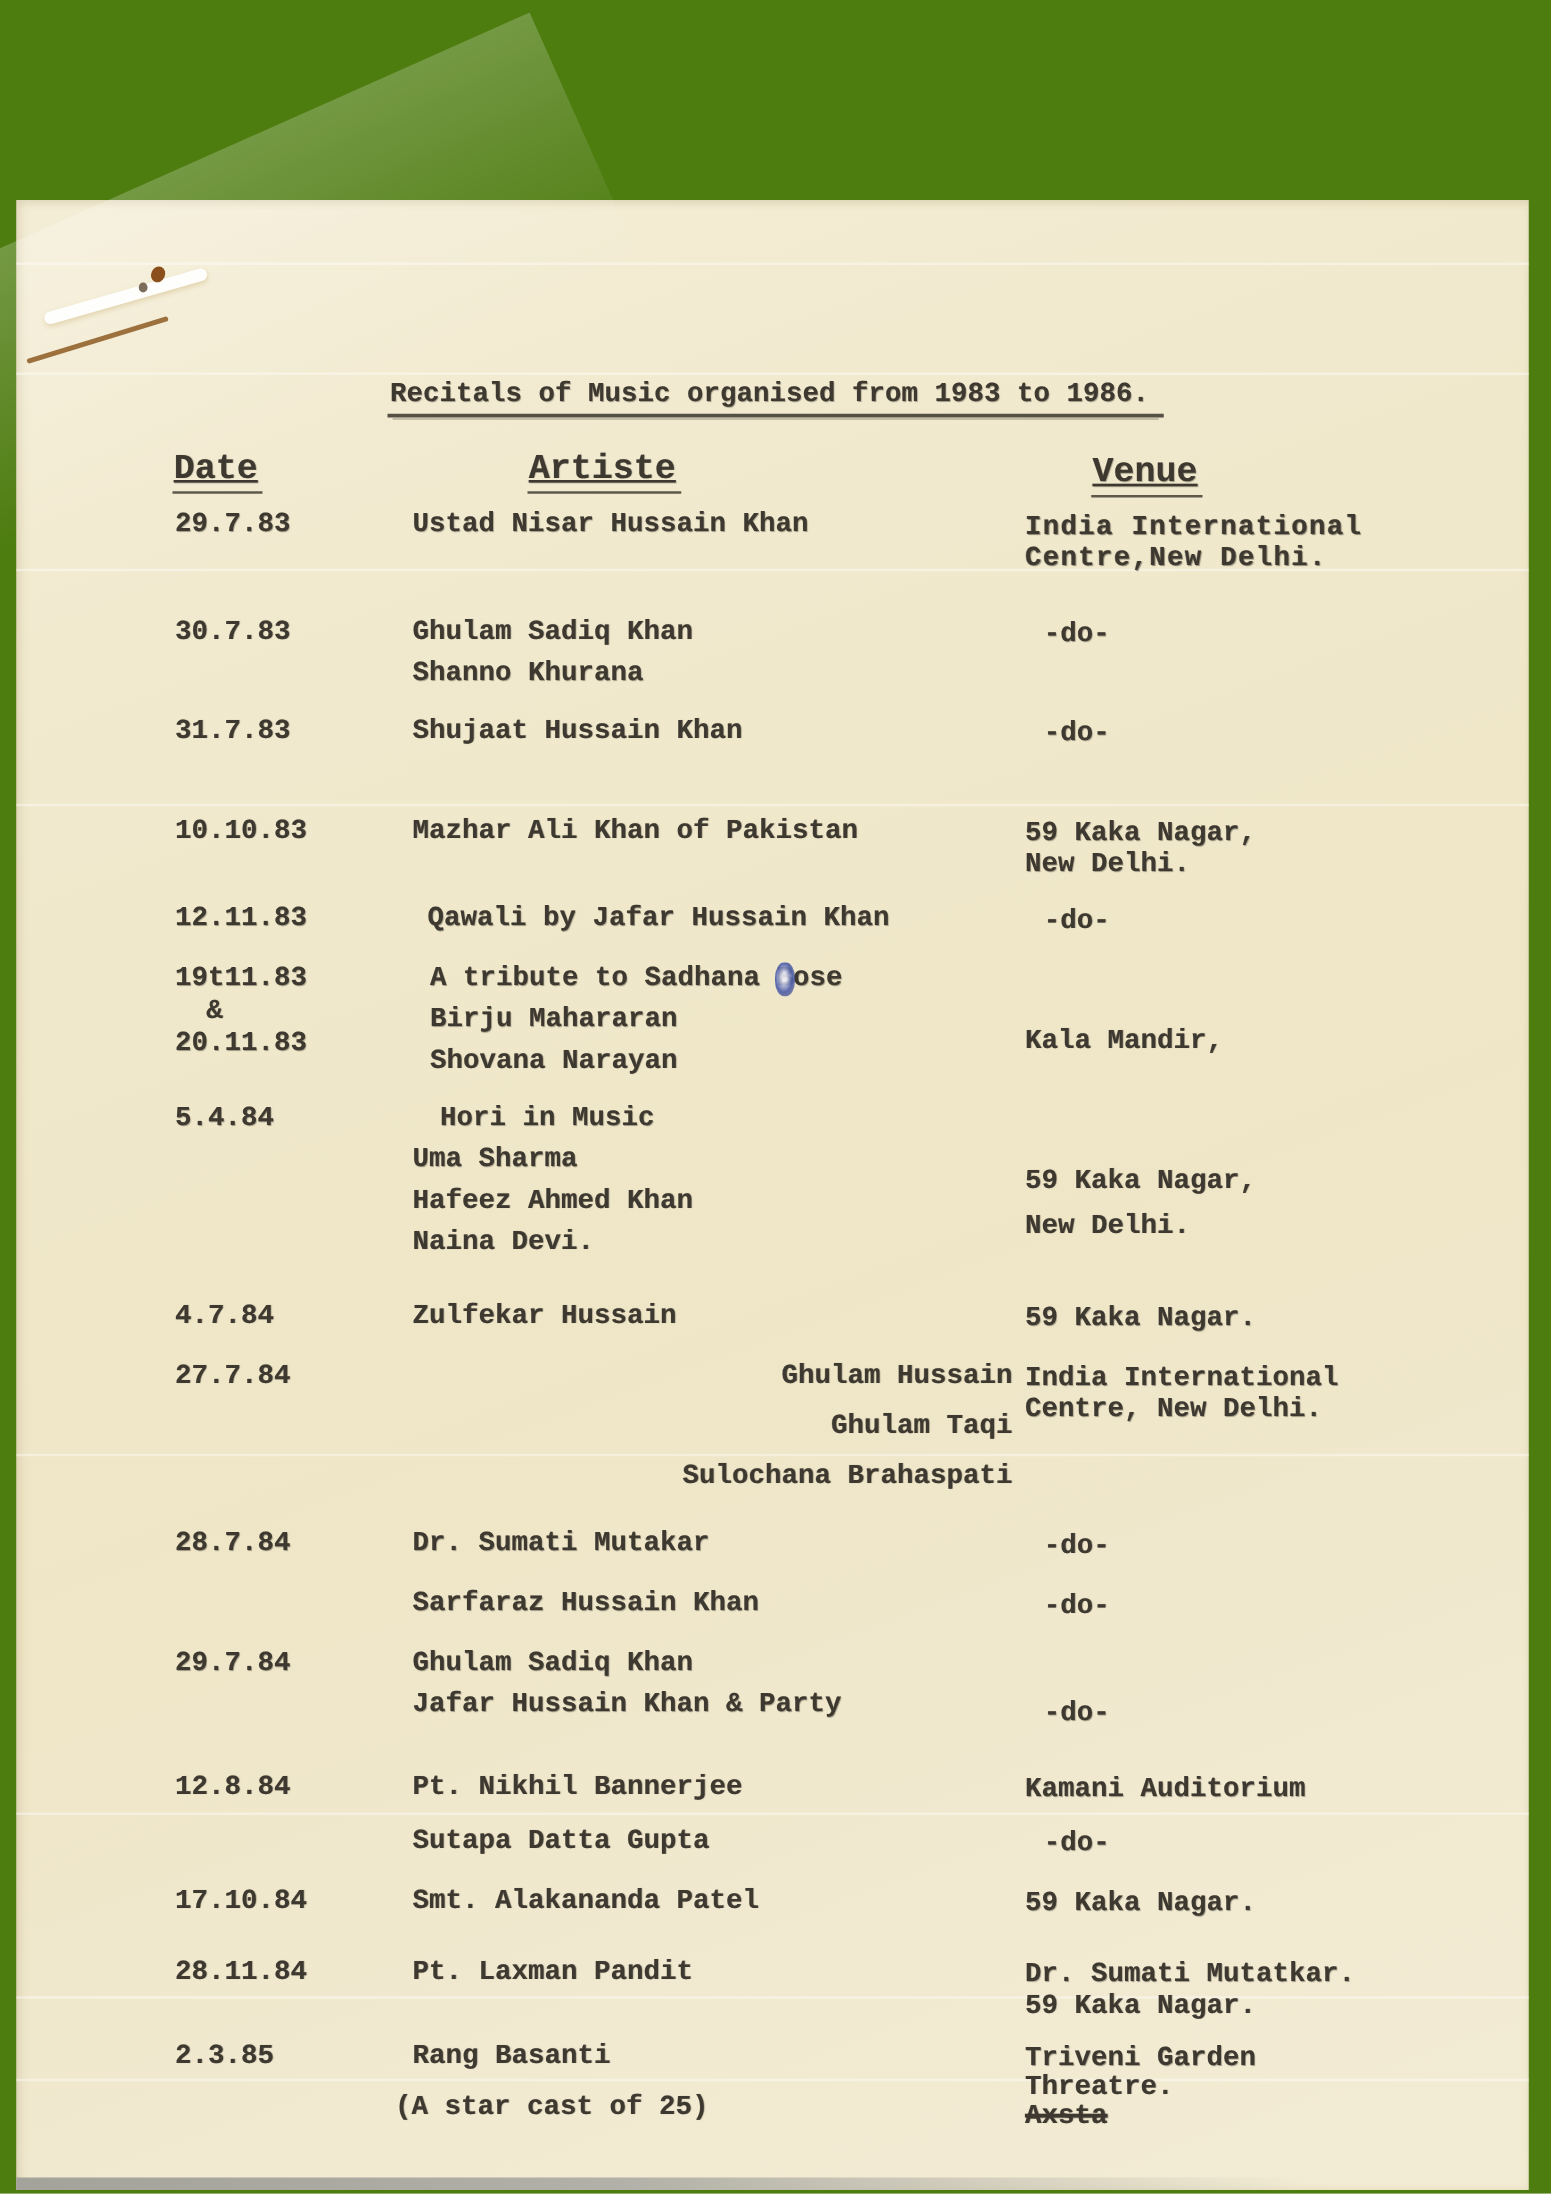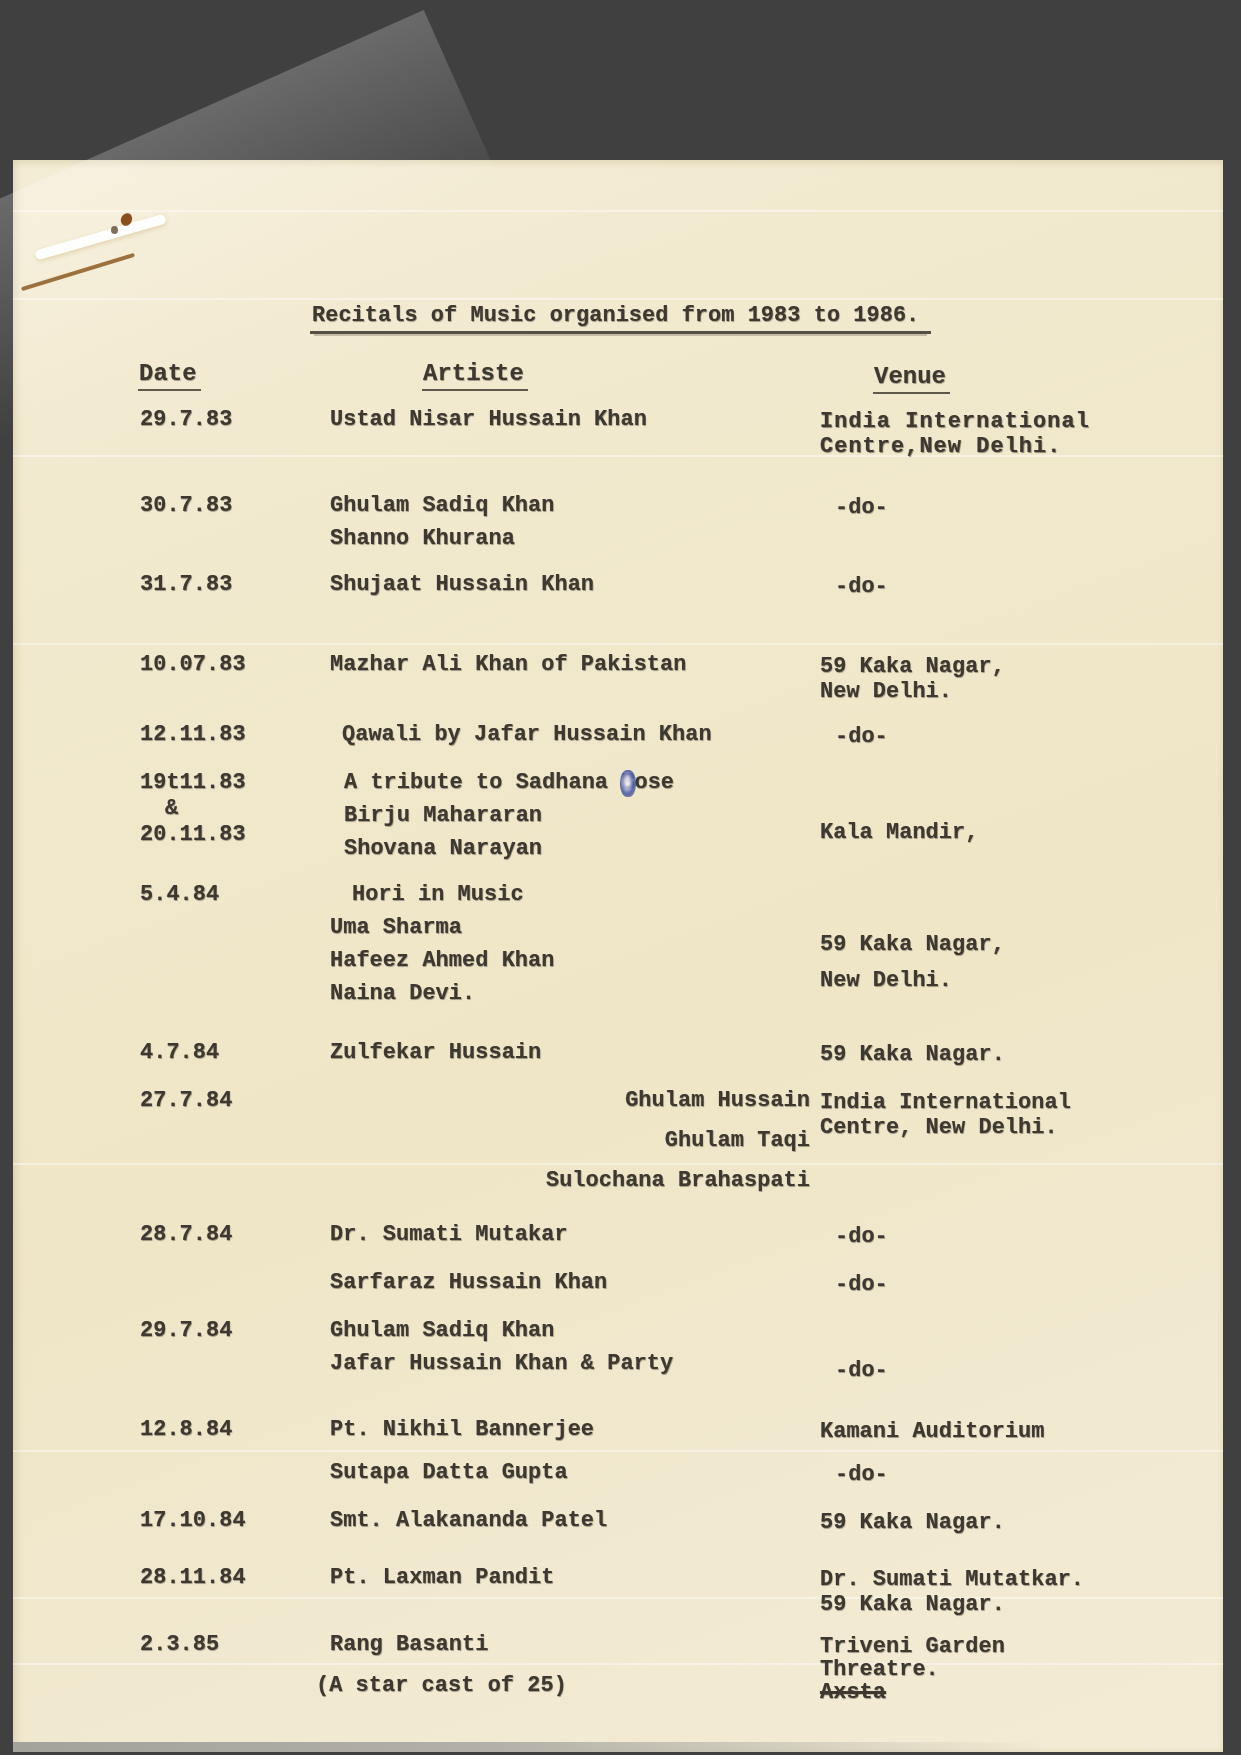--- a/index.html
+++ b/index.html
@@ -1,17 +1,17 @@
 <!DOCTYPE html>
 <html><head>
 <meta charset="utf-8">
 <style>
   html,body{margin:0;padding:0;background:#ffffff;}
   .page{
-    position:relative;width:1241px;height:1755px;background:#404040;overflow:hidden;
+    position:relative;width:1241px;height:1755px;background:#4d7c0f;overflow:hidden;
     font-family:"Liberation Mono","DejaVu Sans Mono",monospace;
   }
   .paper{
     position:absolute;left:13px;top:160px;width:1210px;height:1592px;
     background:linear-gradient(160deg,#f4edd6 0%,#f1e9cd 25%,#efe6c7 55%,#f1e9d0 80%,#f3ecd4 100%);
     box-shadow:inset 0 3px 6px rgba(150,130,80,0.12), inset 4px 0 8px rgba(150,130,80,0.14);
     color:#3e3930;
   }
   .paper::after{
     content:"";position:absolute;left:0;right:0;bottom:0;height:10px;
@@ -20,21 +20,21 @@
   .ink{
     color:#3e3930;font-weight:700;
     text-shadow:0.6px 0.5px 0.7px rgba(62,57,46,0.45), -0.3px 0 0.5px rgba(62,57,46,0.3);
     white-space:pre;
   }
   .title{
     position:absolute;left:297px;top:143px;font-size:22px;
     border-bottom:3px solid rgba(58,53,43,0.85);padding:0 12px 3px 2px;
     box-shadow:0 6px 0 -4px rgba(58,53,43,0.25);
   }
-  .hdr{position:absolute;font-size:24px;border-bottom:2px solid rgba(58,53,43,0.8);padding:0 4px 2px 1px;}
+  .hdr{position:absolute;font-size:28px;border-bottom:2px solid rgba(58,53,43,0.8);padding:0 4px 2px 1px;text-decoration:underline;}
   .hdr-date{left:125px;top:200px;}
   .hdr-artiste{left:409px;top:200px;}
   .hdr-venue{left:860px;top:203px;}
 
   .rows{position:absolute;inset:0;}
   .row{position:absolute;left:0;width:100%;}
   .cell{position:absolute;top:0;}
   .date-cell{left:127px;width:185px;}
   .artiste-cell{left:317px;width:480px;}
   .venue-cell{left:807px;width:400px;}
@@ -142,21 +142,21 @@
           </div>
           <div class="cell artiste-cell">
             <div class="line ink artiste-line">Shujaat Hussain Khan</div>
           </div>
           <div class="cell venue-cell">
             <div class="line ink venue-line do">-do-</div>
           </div>
         </div>
         <div class="row row-4">
           <div class="cell date-cell">
-            <div class="line ink date-line">10.07.83</div>
+            <div class="line ink date-line">10.10.83</div>
           </div>
           <div class="cell artiste-cell">
             <div class="line ink artiste-line">Mazhar Ali Khan of Pakistan</div>
           </div>
           <div class="cell venue-cell">
             <div class="line ink venue-line">59 Kaka Nagar,</div>
             <div class="line ink venue-line">New Delhi.</div>
           </div>
         </div>
         <div class="row row-5">

